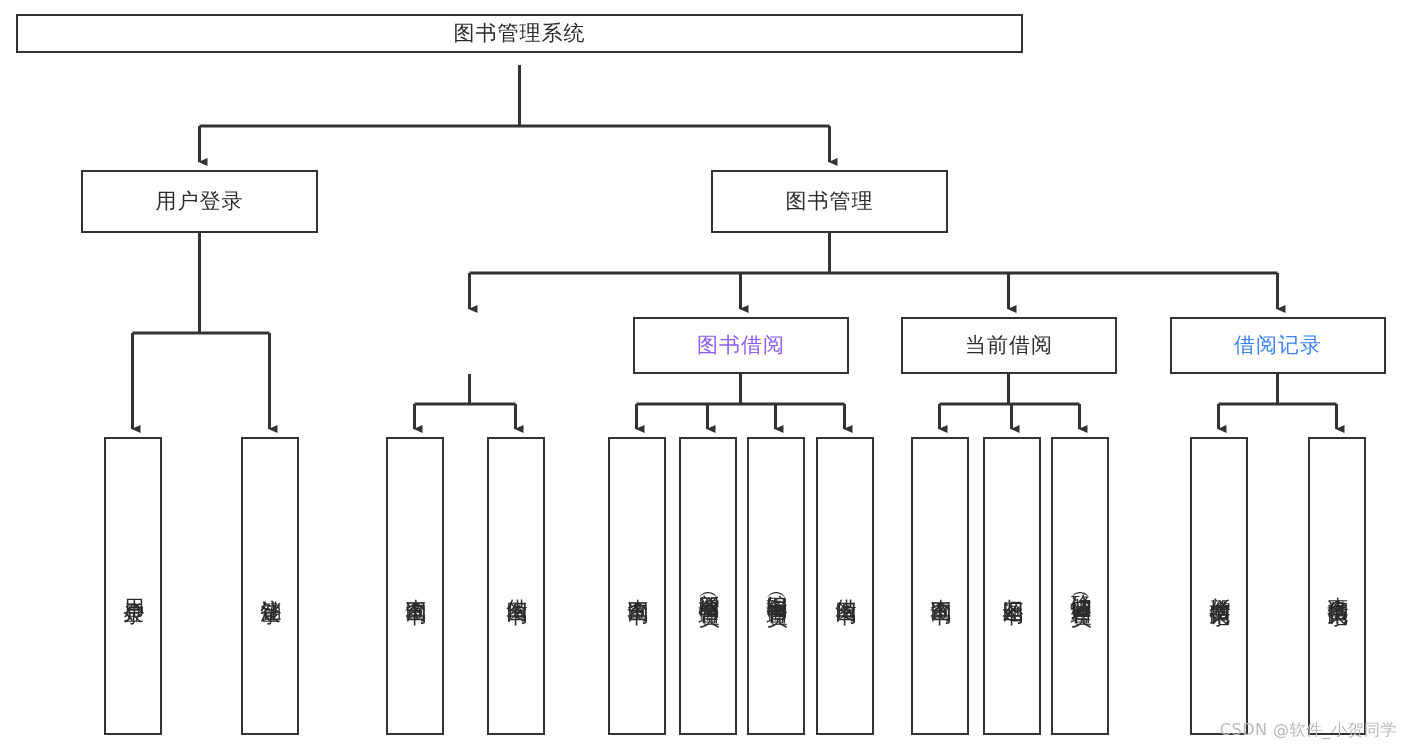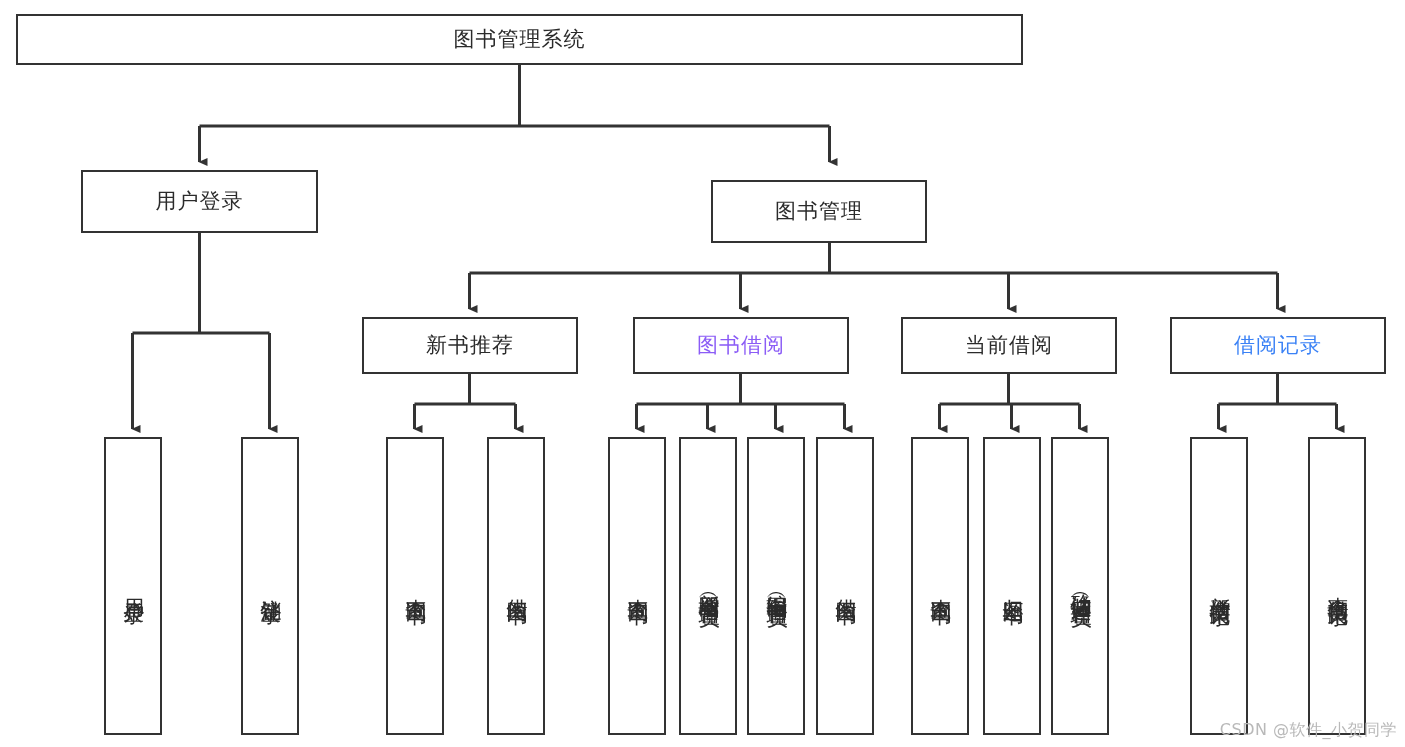--- a/index.html
+++ b/index.html
@@ -115,41 +115,38 @@
       <path d="M 1011.5,404 L 1011.5,429" marker-end="url(#arrowhead)"></path>
       <path d="M 1079.5,404 L 1079.5,429" marker-end="url(#arrowhead)"></path>
 
       <path d="M 1277.5,374 L 1277.5,404"></path>
       <path d="M 1218.5,404 L 1336.5,404"></path>
       <path d="M 1218.5,404 L 1218.5,429" marker-end="url(#arrowhead)"></path>
       <path d="M 1336.5,404 L 1336.5,429" marker-end="url(#arrowhead)"></path>
     </g>
   </svg>
 
-  <div class="node node-h node-root" style="left: 16px; top: 14px; width: 1007px; height: 51px; border-color: rgb(51, 51, 51); background: rgb(255, 255, 255); color: rgb(43, 43, 43);">
+  <div class="node node-h node-root" style="left: 16px; top: 14px; width: 1007px; height: 39px; border-color: rgb(51, 51, 51); background: rgb(255, 255, 255); color: rgb(43, 43, 43);">
     <span>图书管理系统</span>
   </div>
 
   <div class="node node-h" style="left: 81px; top: 170px; width: 237px; height: 63px; border-color: rgb(51, 51, 51); background: rgb(255, 255, 255); color: rgb(43, 43, 43);">
     <span>用户登录</span>
   </div>
-  <div class="node node-h" style="left: 711px; top: 180px; width: 216px; height: 63px; border-color: rgb(51, 51, 51); background: rgb(255, 255, 255); color: rgb(43, 43, 43);">
+  <div class="node node-h" style="left: 711px; top: 170px; width: 237px; height: 63px; border-color: rgb(51, 51, 51); background: rgb(255, 255, 255); color: rgb(43, 43, 43);">
     <span>图书管理</span>
   </div>
 
   <div class="node" style="left: 104px; top: 437px; width: 58px; height: 298px; border-color: rgb(51, 51, 51); background: rgb(255, 255, 255); color: rgb(43, 43, 43);">
     <span class="leaf-inner">用户登录</span>
   </div>
   <div class="node" style="left: 241px; top: 437px; width: 58px; height: 298px; border-color: rgb(51, 51, 51); background: rgb(255, 255, 255); color: rgb(43, 43, 43);">
     <span class="leaf-inner">注销登录</span>
   </div>
 
-  <div class="node node-h" style="left: 362px; top: 317px; width: 216px; height: 57px; border-color: rgb(51, 51, 51); background: rgb(255, 255, 255); color: rgb(43, 43, 43);">
-    <span>新书推荐</span>
-  </div>
   <div class="node node-h" style="left: 633px; top: 317px; width: 216px; height: 57px; border-color: rgb(51, 51, 51); background: rgb(255, 255, 255); color: #8b5cf6;">
     <span>图书借阅</span>
   </div>
   <div class="node node-h" style="left: 901px; top: 317px; width: 216px; height: 57px; border-color: rgb(51, 51, 51); background: rgb(255, 255, 255); color: rgb(43, 43, 43); text-align: center;">
     <span>当前借阅</span>
   </div>
   <div class="node node-h" style="left: 1170px; top: 317px; width: 216px; height: 57px; border-color: rgb(51, 51, 51); background: rgb(255, 255, 255); color: #3b82f6;">
     <span>借阅记录</span>
   </div>
 

